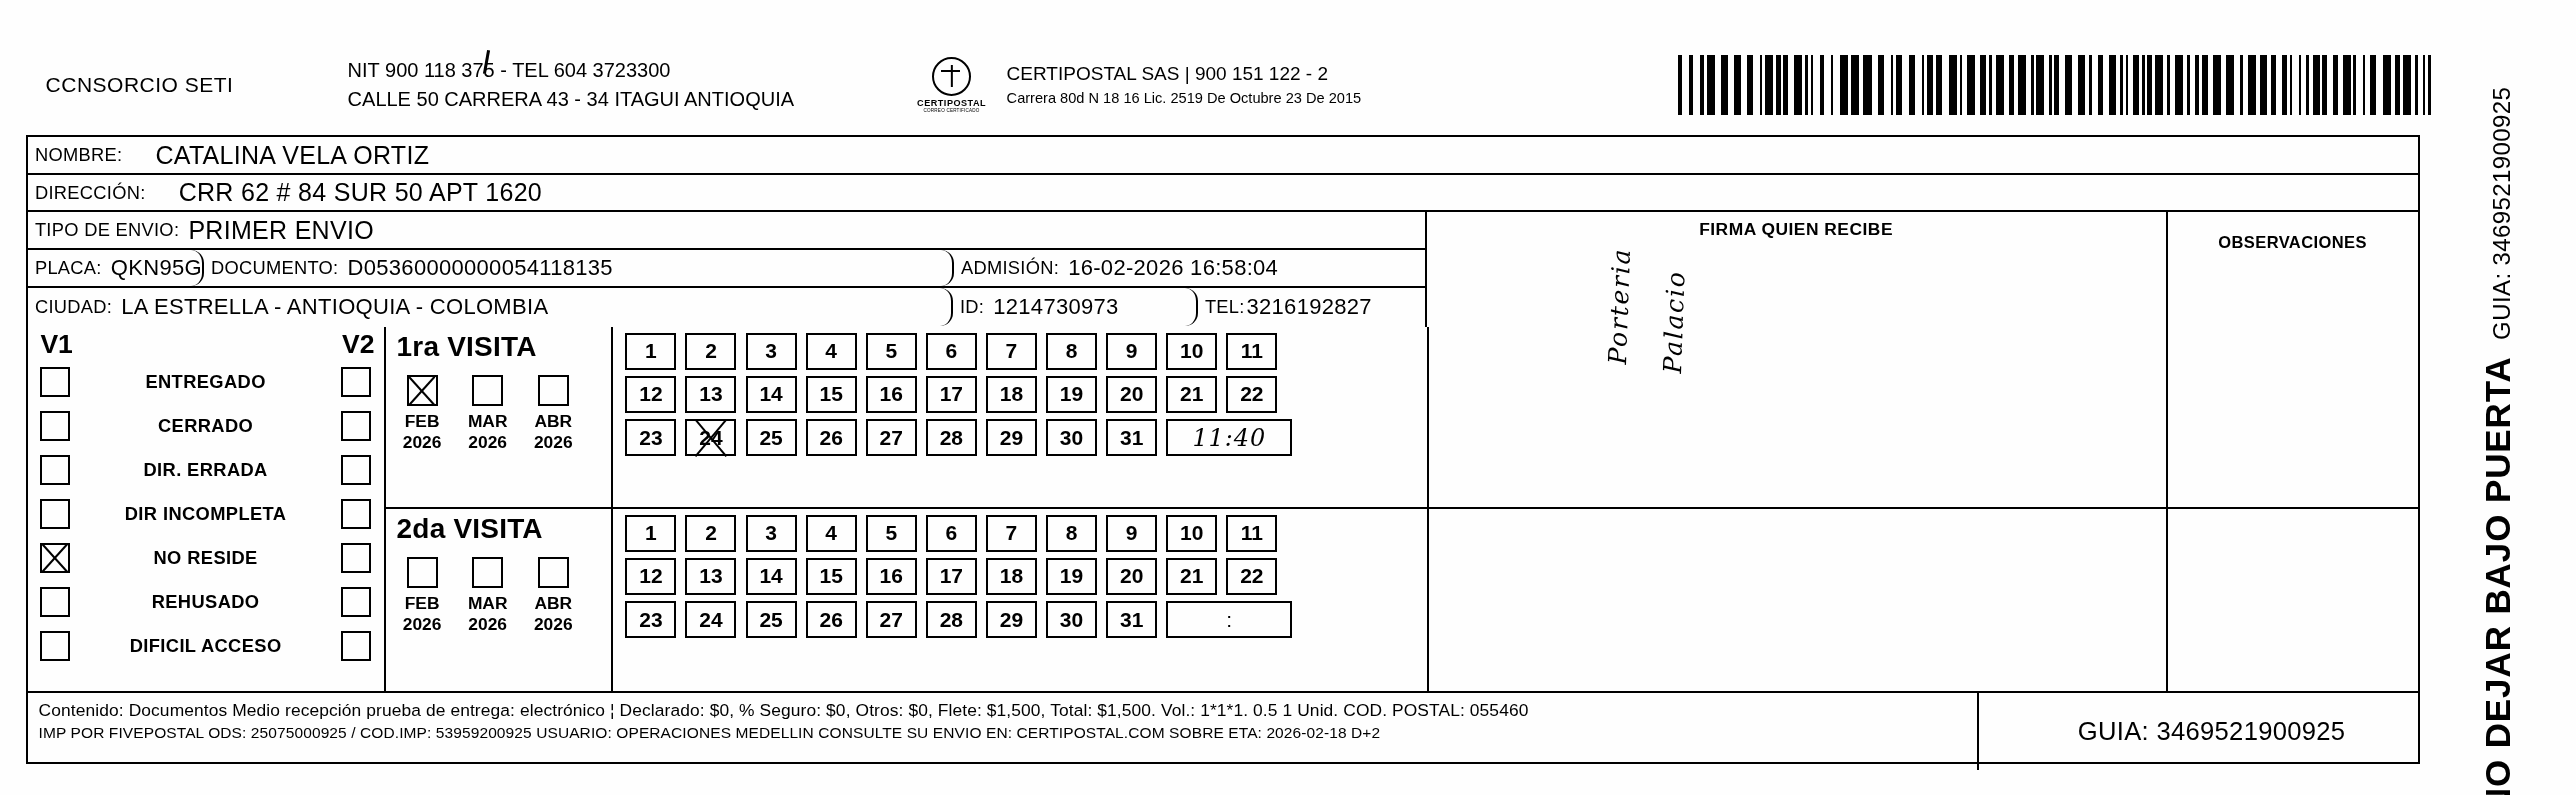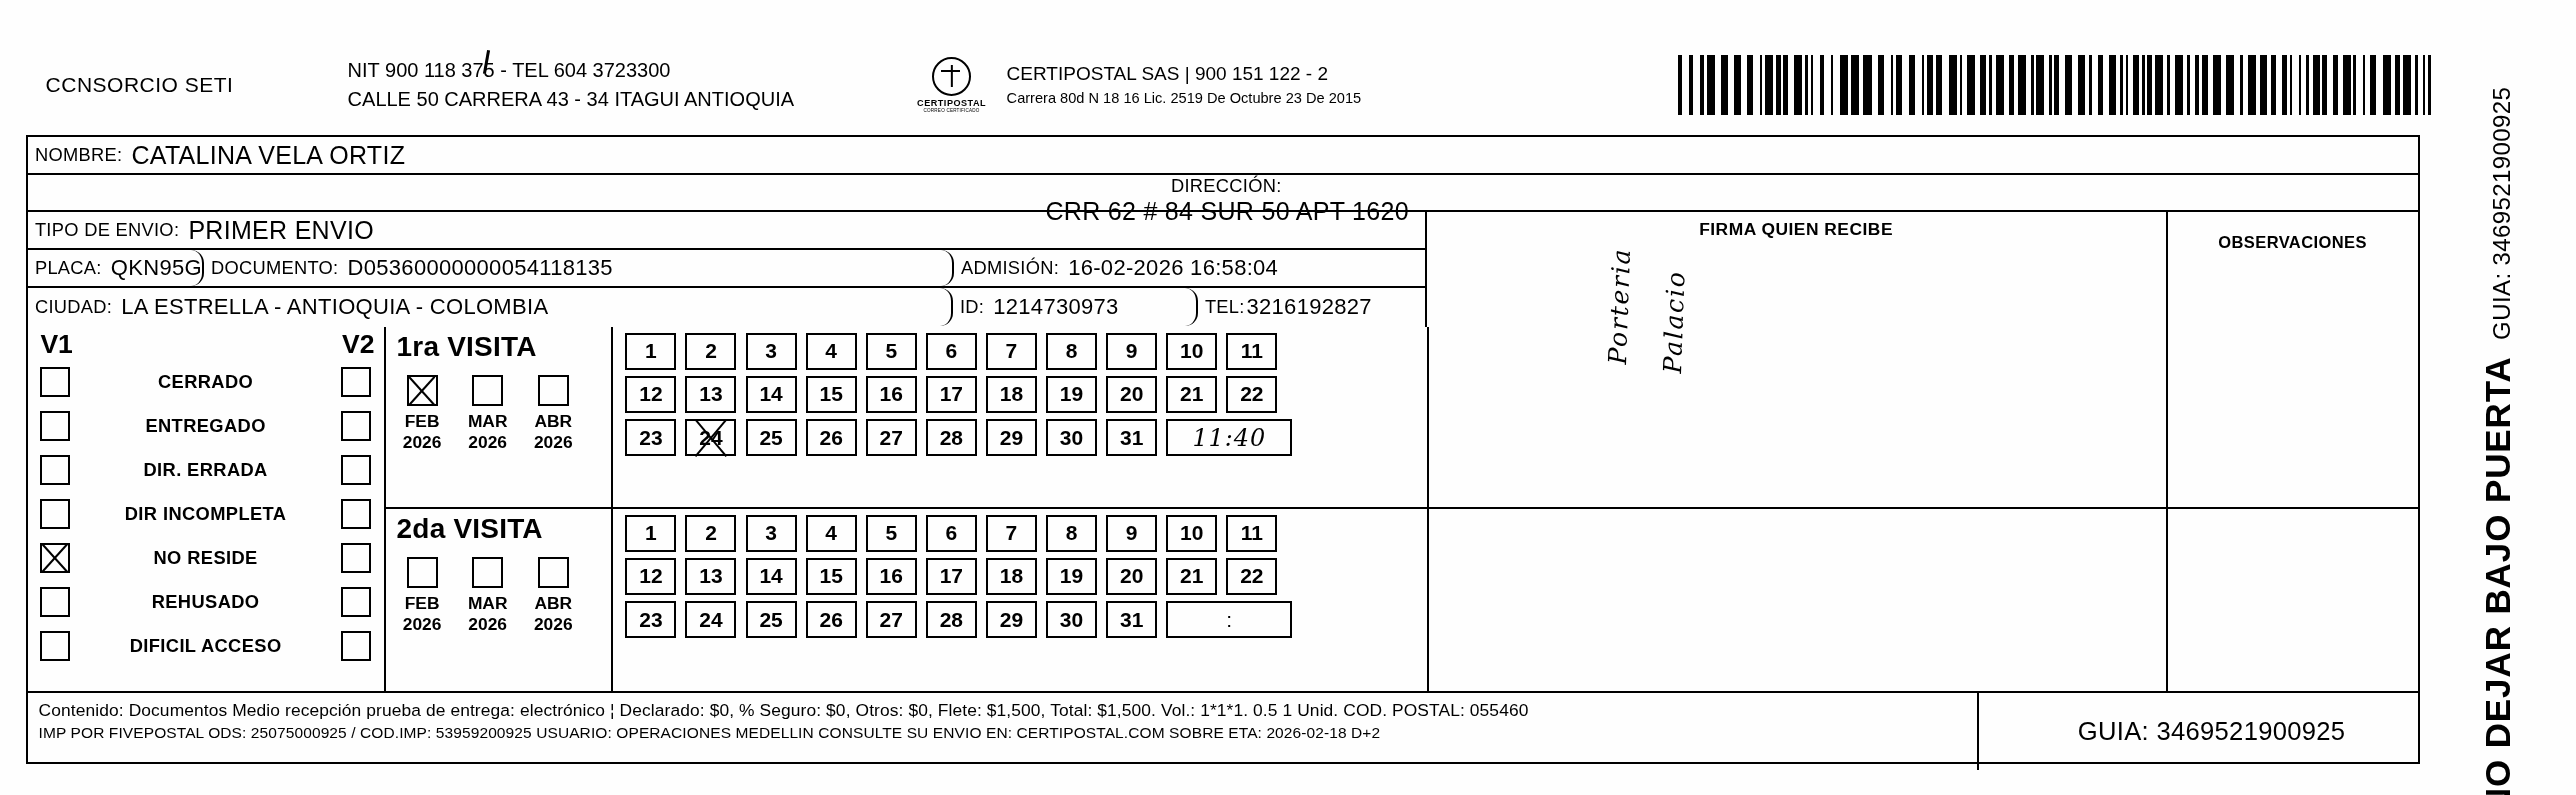--- a/index.html
+++ b/index.html
@@ -112,35 +112,36 @@
     border: 2.7px solid #000;
     box-sizing: border-box;
   }
 
   .row-line {
     position: relative;
     border-bottom: 2.3px solid #000;
     box-sizing: border-box;
     display: flex;
     align-items: center;
+    gap: 24px;
   }
   .lbl {
     font-size: 18.3px;
     letter-spacing: 0.3px;
     padding-left: 7.3px;
   }
   .val {
     font-size: 25px;
     padding-left: 9.1px;
     letter-spacing: 0.3px;
   }
   .val-sm { font-size: 22px; }
 
   .r-nombre { height: 38px; }
-  .r-direccion { height: 37px; flex-direction: column; }
+  .r-direccion { height: 37px; }
 
   
   .midzone {
     position: relative;
     height: 115px;
     display: flex;
   }
   .midleft {
     width: 1399px;
     border-right: 2.3px solid #000;
@@ -559,26 +560,26 @@
     <div class="gridzone">
 
       <div class="states-col">
         <div class="vhead">
           <span>V1</span>
           <span>V2</span>
         </div>
         <div id="states-list">
             <div class="state-row">
               <div class="chk"></div>
+              <div class="state-name">ENTREGADO</div>
+              <div class="chk"></div>
+            </div>
+            <div class="state-row">
+              <div class="chk"></div>
               <div class="state-name">CERRADO</div>
-              <div class="chk"></div>
-            </div>
-            <div class="state-row">
-              <div class="chk"></div>
-              <div class="state-name">ENTREGADO</div>
               <div class="chk"></div>
             </div>
             <div class="state-row">
               <div class="chk"></div>
               <div class="state-name">DIR. ERRADA</div>
               <div class="chk"></div>
             </div>
             <div class="state-row">
               <div class="chk"></div>
               <div class="state-name">DIR INCOMPLETA</div>

